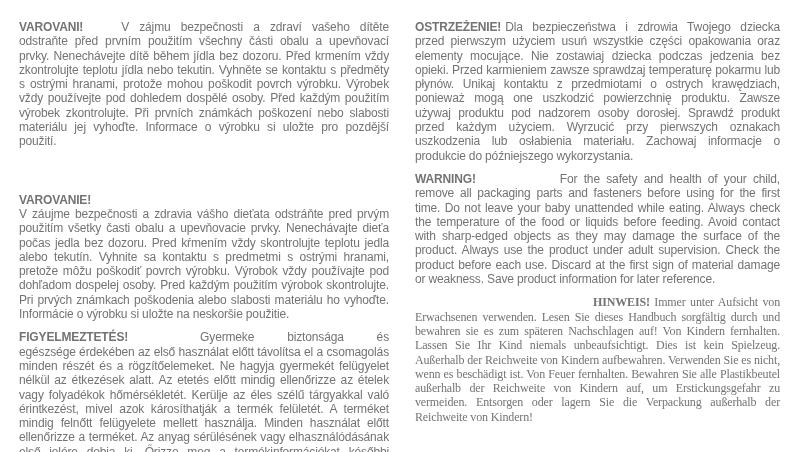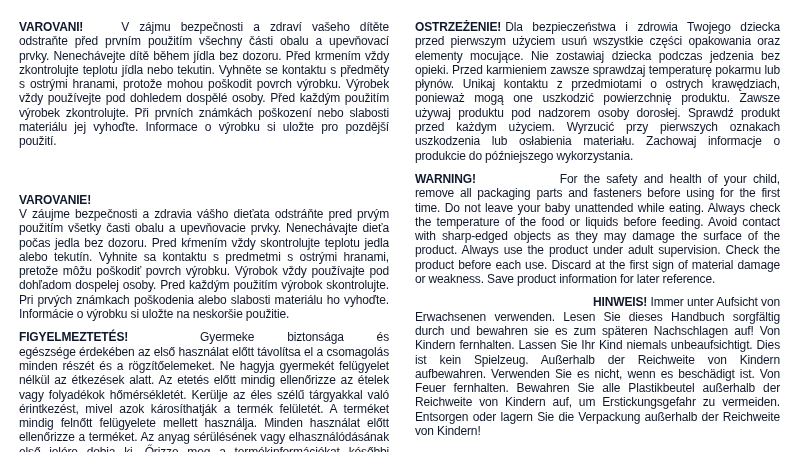--- a/index.html
+++ b/index.html
@@ -23,35 +23,35 @@
   }
   .col { flex: 0 0 auto; }
   .col-left  { width: 370px; }
   .col-right { width: 365px; }
   section.warning-section { margin: 0 0 9px 0; }
   p.para {
     margin: 0;
     font-size: 12px;
     line-height: 14.3px;
     letter-spacing: -0.15px;
-    color: #0f172a;
+    color: #737373;
     text-align: justify;
   }
   .heading { font-weight: 700; }
   .heading-block { display: block; margin-top: 44px; }
   .gap {
     display: inline-block;
     height: 1px;
     vertical-align: baseline;
   }
   .gap-czech     { width: 38px; }
   .gap-hungarian { width: 72px; }
   .gap-polish    { width: 4px;  }
   .gap-english   { width: 84px; }
-  .para-german   { text-indent: 178px; }
+  .para-german   { text-indent: 178px; font-family: Liberation Serif, serif; }
 </style>
 </head>
 <body>
 
 <main class="sheet">
 
   <div class="col col-left">
 
     <section class="warning-section" lang="cs">
       <p class="para"><strong class="heading">VAROVANI!</strong><span class="gap gap-czech"></span><span>V zájmu bezpečnosti a zdraví vašeho dítěte odstraňte před prvním použitím všechny části obalu a upevňovací prvky. Nenechávejte dítě během jídla bez dozoru. Před krmením vždy zkontrolujte teplotu jídla nebo tekutin. Vyhněte se kontaktu s předměty s ostrými hranami, protože mohou poškodit povrch výrobku. Výrobek vždy používejte pod dohledem dospělé osoby. Před každým použitím výrobek zkontrolujte. Při prvních známkách poškození nebo slabosti materiálu jej vyhoďte. Informace o výrobku si uložte pro pozdější použití.</span></p>

